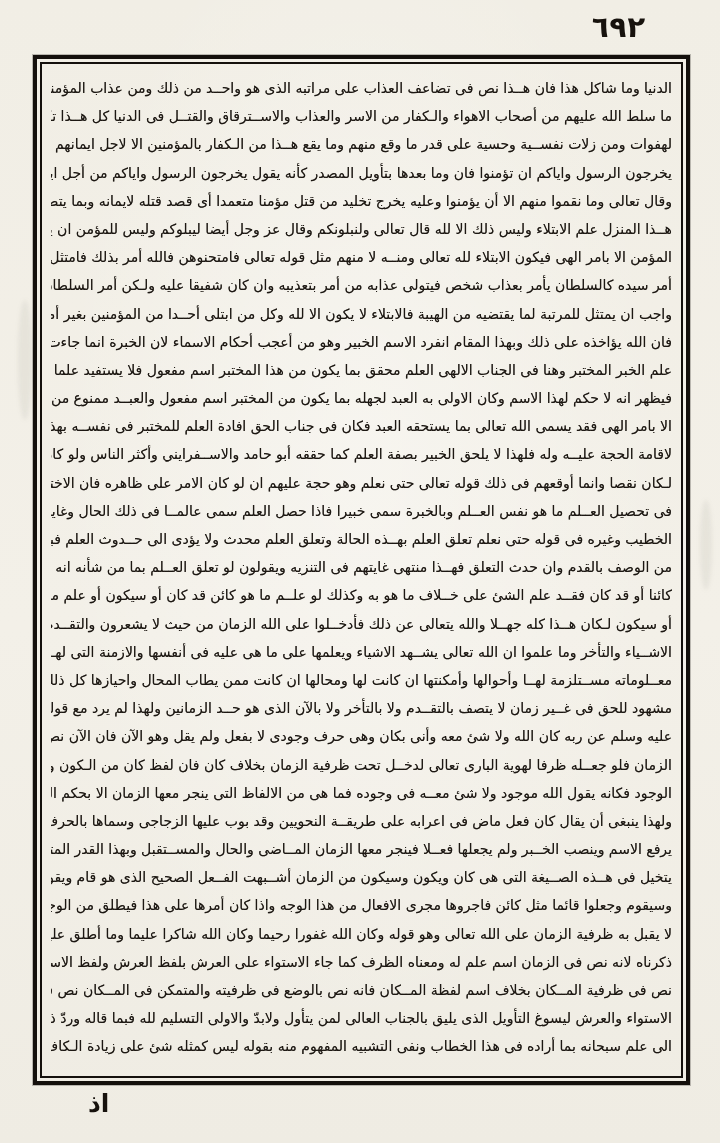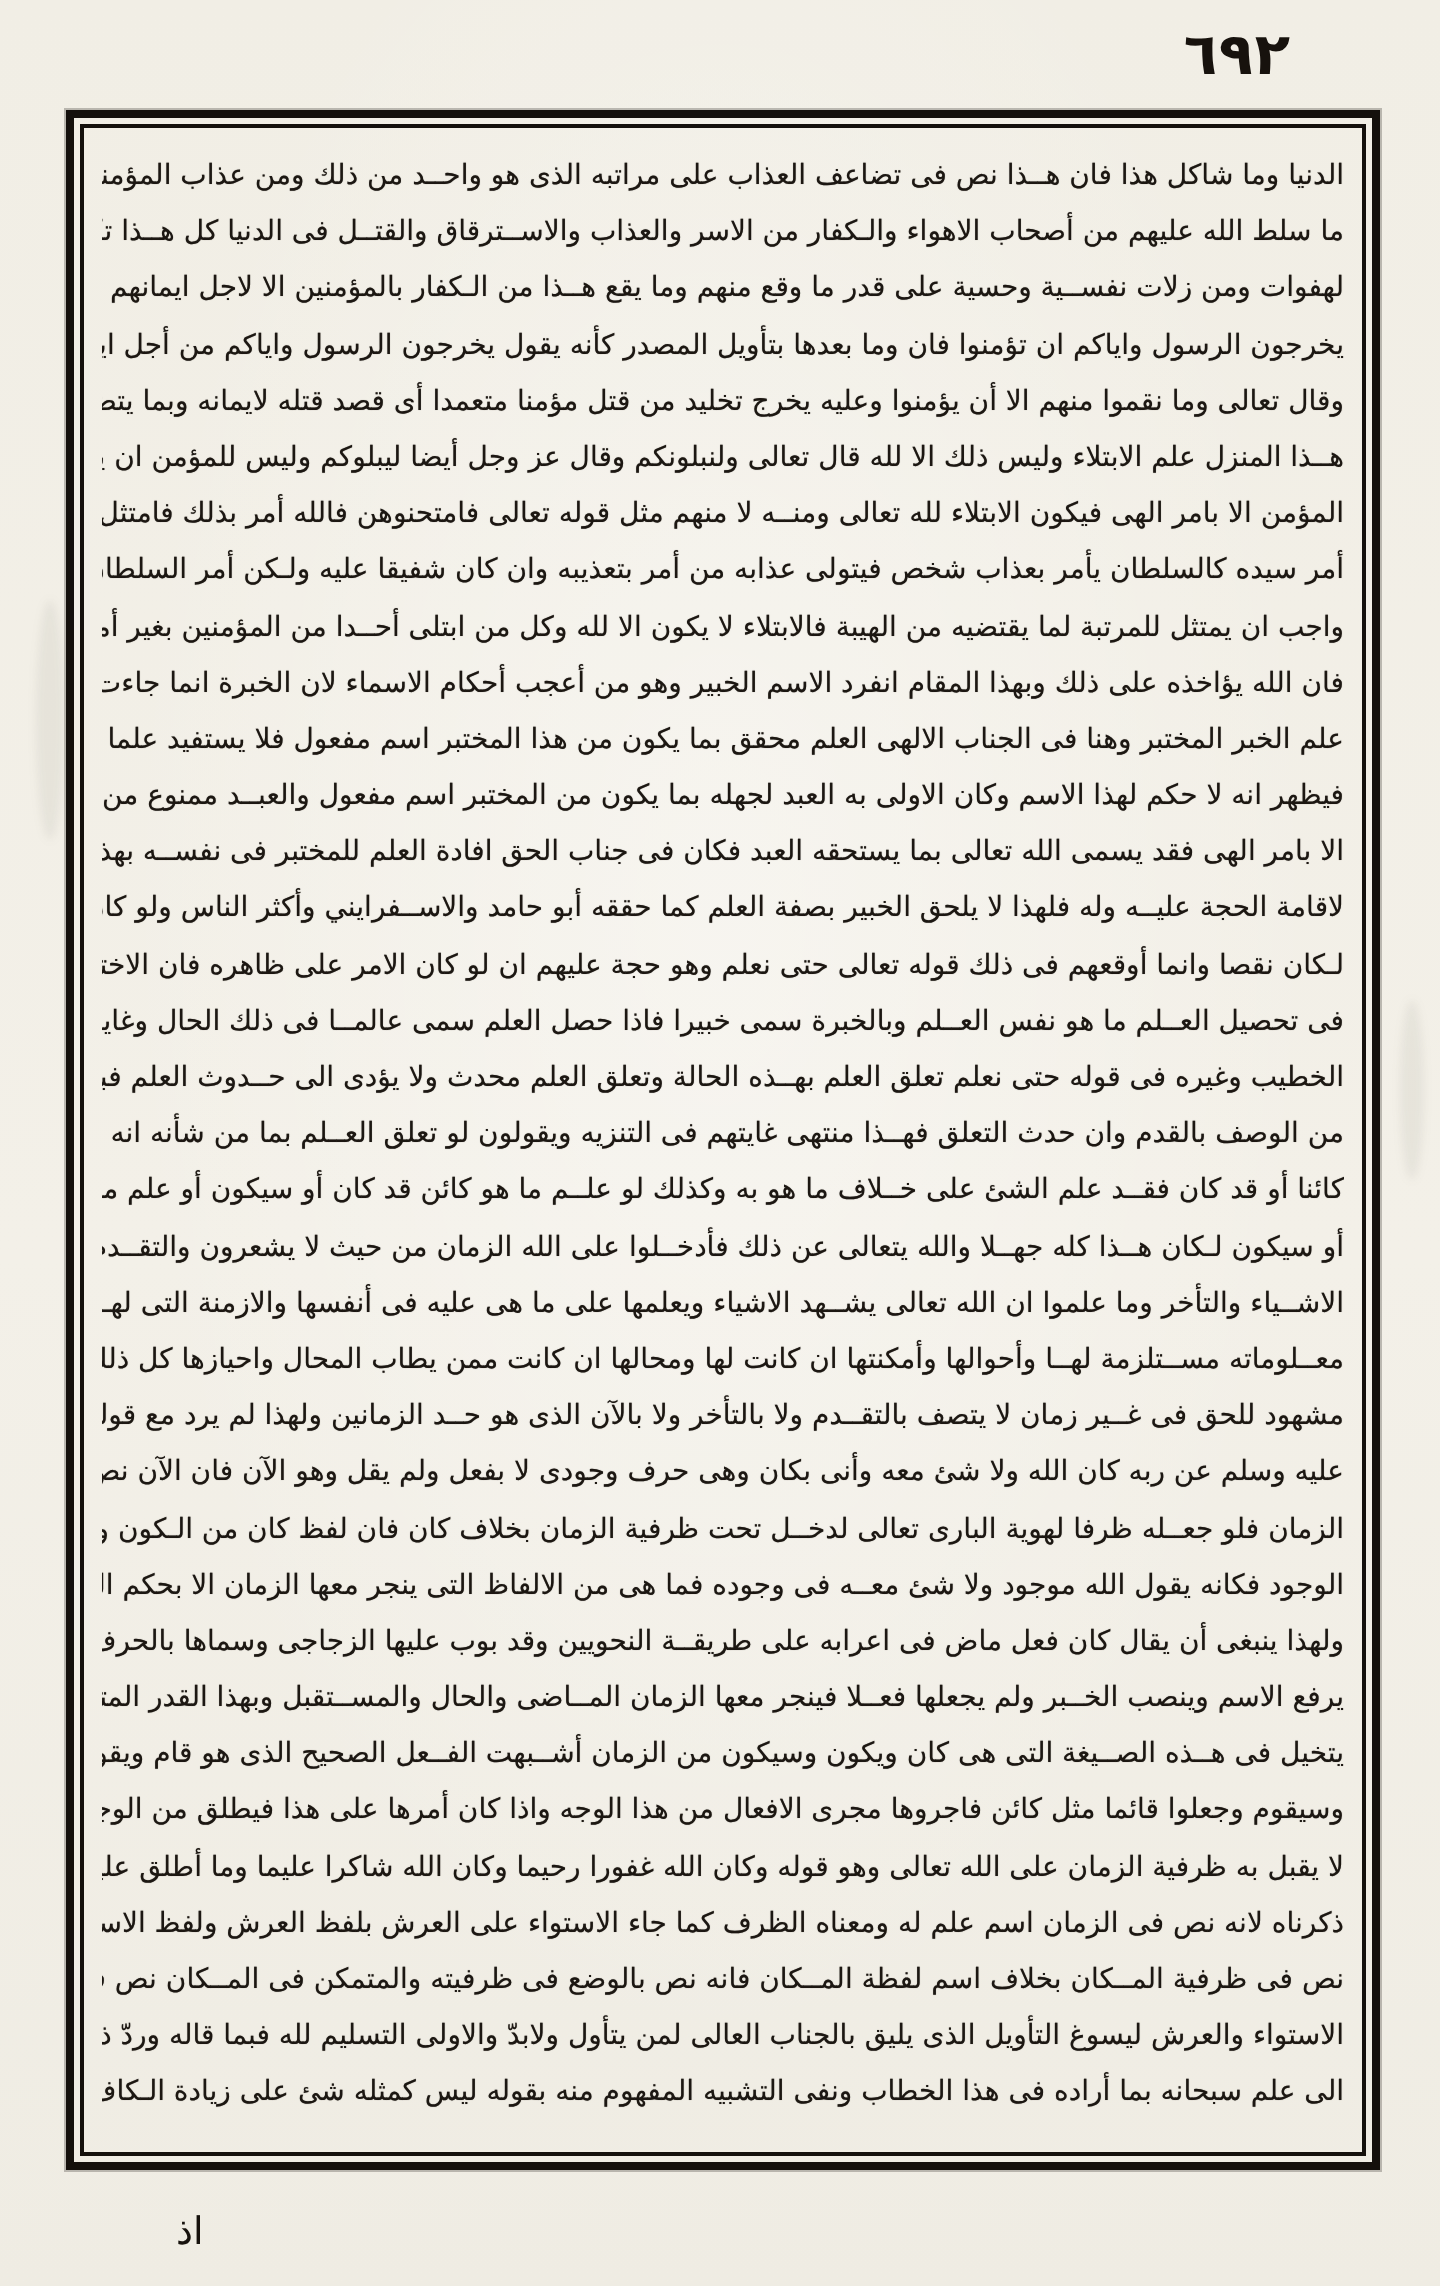--- a/index.html
+++ b/index.html
@@ -59,24 +59,23 @@
     overflow: hidden;
     text-align: justify;
     text-align-last: justify;
     color: #1c1712;
     text-shadow: 0 0 0.4px rgba(28,23,18,0.55);
   }
   .catchword {
     position: absolute;
     left: 88px;
     top: 1089px;
-    font-size: 19px;
-    font-weight: normal;
+    font-size: 25px;
+    font-weight: bold;
     color: #17120d;
-    margin-top: 16px;
   }
   .smudge {
     position: absolute;
     border-radius: 50%;
     background: rgba(90,85,75,0.08);
     filter: blur(2px);
   }
 </style>
 </head>
 <body>

